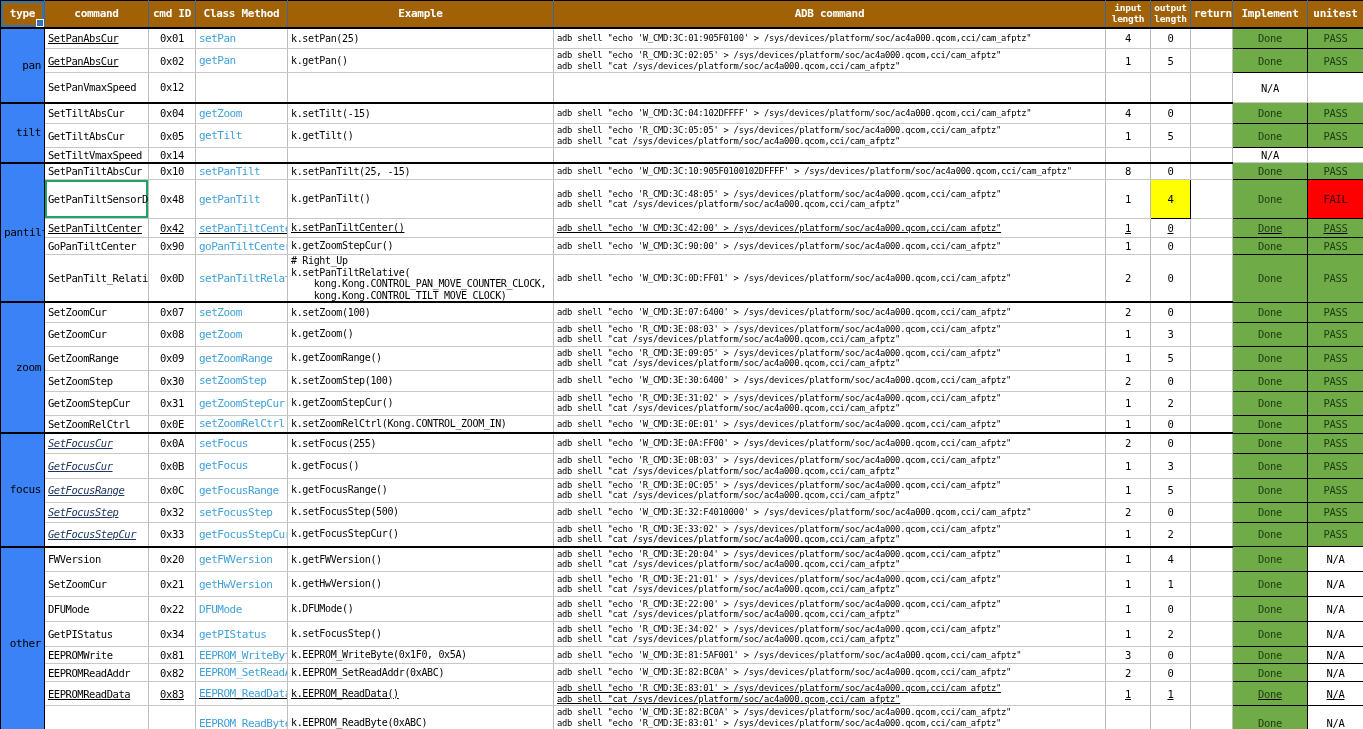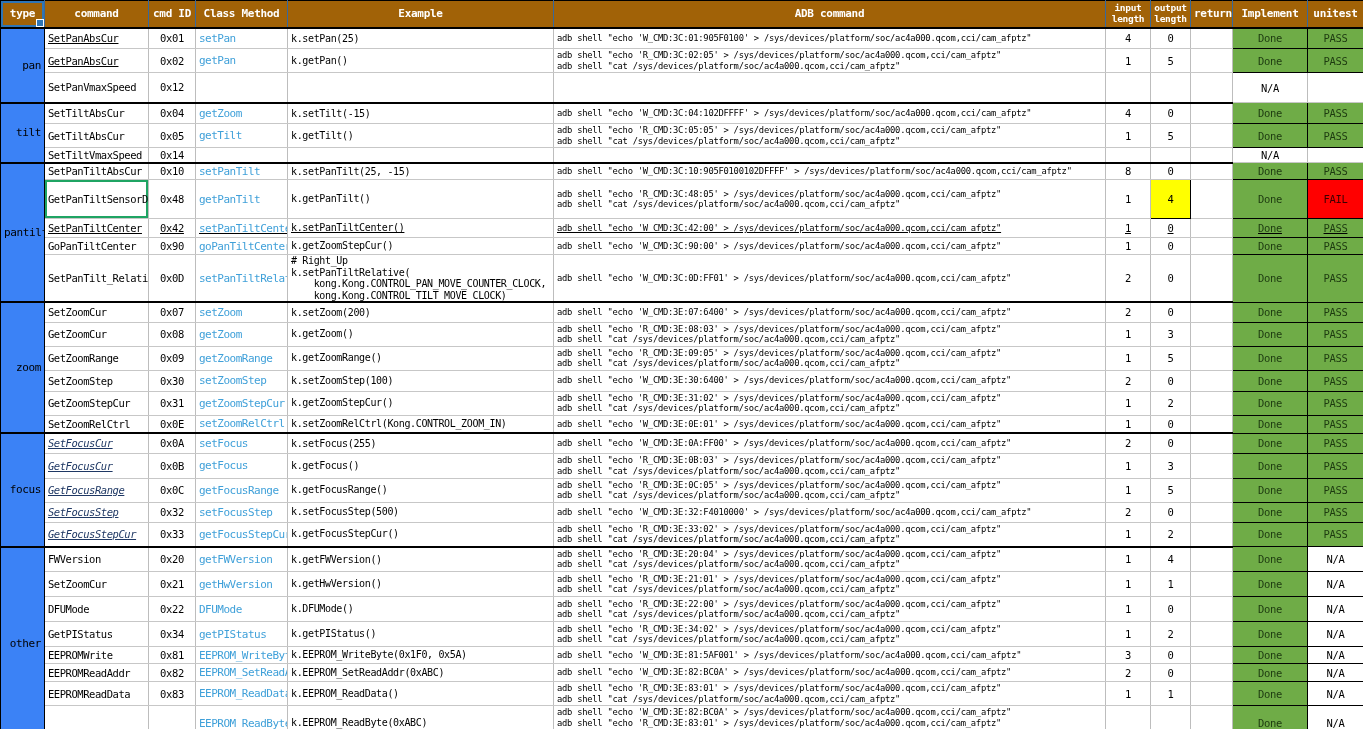--- a/index.html
+++ b/index.html
@@ -208,21 +208,21 @@
     <td class="c-num">0</td>
     <td class="c-return"></td>
     <td class="c-impl fill-green border-black">Done</td>
     <td class="c-unit fill-green border-black">PASS</td>
   </tr>
         <tr class="group-start" style="height: 20px;">
           <td class="c-type" rowspan="6">zoom</td>
     <td class="c-cmd">SetZoomCur</td>
     <td class="c-id">0x07</td>
     <td class="c-method">setZoom</td>
-    <td class="c-example">k.setZoom(200)</td>
+    <td class="c-example">k.setZoom(100)</td>
     <td class="c-adb">adb shell "echo 'W_CMD:3E:07:6400' &gt; /sys/devices/platform/soc/ac4a000.qcom,cci/cam_afptz"</td>
     <td class="c-num">2</td>
     <td class="c-num">0</td>
     <td class="c-return"></td>
     <td class="c-impl fill-green border-black">Done</td>
     <td class="c-unit fill-green border-black">PASS</td>
   </tr>
         <tr style="height: 22px;">
     <td class="c-cmd">GetZoomCur</td>
     <td class="c-id">0x08</td>
@@ -387,21 +387,21 @@
     <td class="c-num">1</td>
     <td class="c-num">0</td>
     <td class="c-return"></td>
     <td class="c-impl fill-green border-black">Done</td>
     <td class="c-unit border-black">N/A</td>
   </tr>
         <tr style="height: 25px;">
     <td class="c-cmd">GetPIStatus</td>
     <td class="c-id">0x34</td>
     <td class="c-method">getPIStatus</td>
-    <td class="c-example">k.getPIStatus()</td>
+    <td class="c-example">k.setFocusStep()</td>
     <td class="c-adb">adb shell "echo 'R_CMD:3E:34:02' &gt; /sys/devices/platform/soc/ac4a000.qcom,cci/cam_afptz"
 adb shell "cat /sys/devices/platform/soc/ac4a000.qcom,cci/cam_afptz"</td>
     <td class="c-num">1</td>
     <td class="c-num">2</td>
     <td class="c-return"></td>
     <td class="c-impl fill-green border-black">Done</td>
     <td class="c-unit border-black">N/A</td>
   </tr>
         <tr style="height: 17px;">
     <td class="c-cmd">EEPROMWrite</td>
@@ -420,21 +420,21 @@
     <td class="c-id">0x82</td>
     <td class="c-method">EEPROM_SetReadAddr</td>
     <td class="c-example">k.EEPROM_SetReadAddr(0xABC)</td>
     <td class="c-adb">adb shell "echo 'W_CMD:3E:82:BC0A' &gt; /sys/devices/platform/soc/ac4a000.qcom,cci/cam_afptz"</td>
     <td class="c-num">2</td>
     <td class="c-num">0</td>
     <td class="c-return"></td>
     <td class="c-impl fill-green border-black">Done</td>
     <td class="c-unit border-black">N/A</td>
   </tr>
-        <tr style="height: 24px;">
+        <tr style="height: 24px; text-decoration: underline;">
     <td class="c-cmd">EEPROMReadData</td>
     <td class="c-id">0x83</td>
     <td class="c-method">EEPROM_ReadData</td>
     <td class="c-example">k.EEPROM_ReadData()</td>
     <td class="c-adb">adb shell "echo 'R_CMD:3E:83:01' &gt; /sys/devices/platform/soc/ac4a000.qcom,cci/cam_afptz"
 adb shell "cat /sys/devices/platform/soc/ac4a000.qcom,cci/cam_afptz"</td>
     <td class="c-num">1</td>
     <td class="c-num">1</td>
     <td class="c-return"></td>
     <td class="c-impl fill-green border-black">Done</td>

